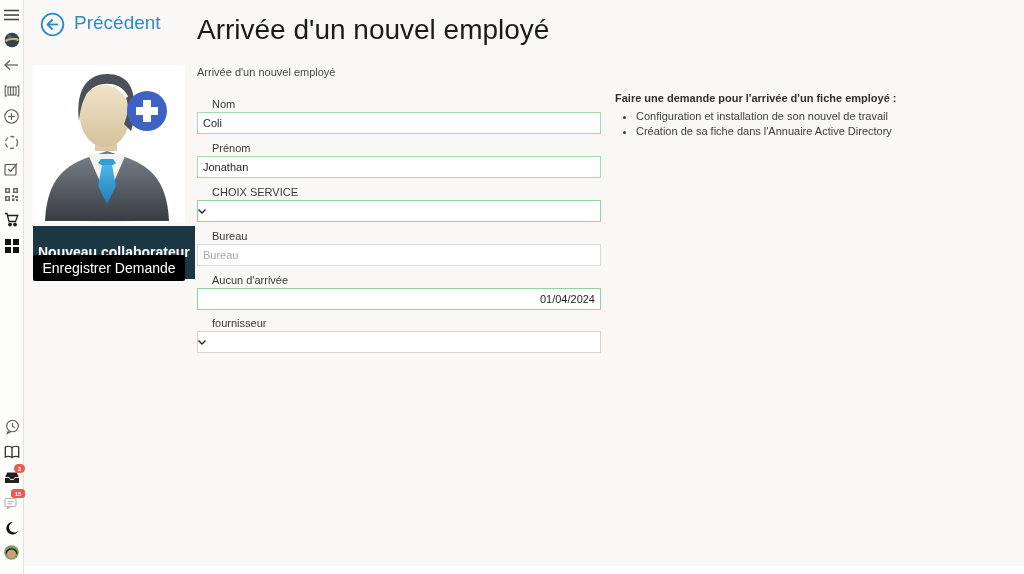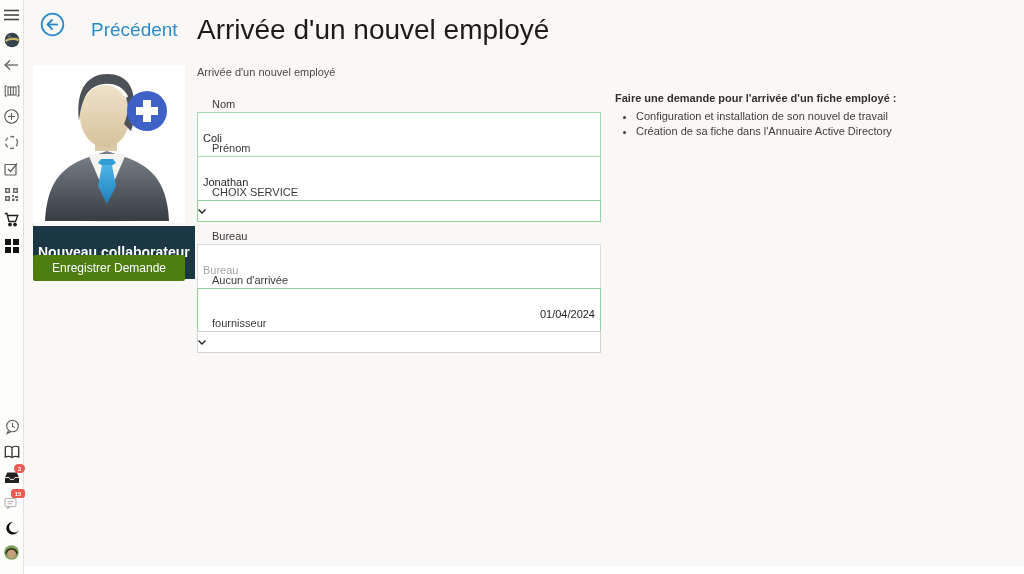--- a/index.html
+++ b/index.html
@@ -20,21 +20,21 @@
   }
   .sb-icon svg{display:block;}
   .mini-badge{
     position:absolute;top:-4px;right:-5px;min-width:9px;height:9px;
     background:#ea5a50;color:#fff;font-size:6px;font-weight:bold;
     border-radius:5px;display:flex;align-items:center;justify-content:center;
     padding:0 1px;line-height:1;
   }
   
   .back-btn{
-    position:absolute;left:40px;top:12px;display:flex;align-items:flex-end;gap:26px;
+    position:absolute;left:40px;top:12px;display:flex;align-items:flex-start;gap:9px;
     color:#2b8bc9;cursor:pointer;
   }
   .back-btn .lbl{font-size:19px;}
   
   .page-title{
     position:absolute;left:197px;top:14px;font-size:28px;font-weight:400;
     color:#1c1b1a;letter-spacing:0;
   }
   .page-subtitle{
     position:absolute;left:197px;top:66px;font-size:11px;color:#4a4846;
@@ -43,31 +43,31 @@
   .photo-card{
     position:absolute;left:33px;top:65px;width:152px;height:158px;
     background:#ffffff;cursor:pointer;
   }
   .photo-label{
     position:absolute;left:33px;top:226px;background:#1b3744;color:#ffffff;
     font-size:14px;font-weight:bold;padding:18px 5px;line-height:1.2;
   }
   .save-btn{
     position:absolute;left:33px;top:255px;width:152px;height:26px;
-    background:#4d7c0f;color:#ffffff;border:none;border-radius:2px;
-    font-size:12px;font-family:"Liberation Sans", sans-serif;cursor:pointer;
+    background:#000000;color:#ffffff;border:none;border-radius:2px;
+    font-size:14px;font-family:"Liberation Sans", sans-serif;cursor:pointer;
     display:flex;align-items:center;justify-content:center;
   }
   
   .f-label{
     position:absolute;left:212px;font-size:11px;color:#3b3a39;
   }
   .f-input{
     position:absolute;left:197px;width:392px;height:18px;
-    padding:16px 5px;font-size:11px;font-family:"Liberation Sans", sans-serif;
+    padding:1px 5px;font-size:11px;font-family:"Liberation Sans", sans-serif;
     color:#201f1e;background:#fff;border:1px solid #a5dcae;outline:none;
   }
   .f-input.gray{border-color:#dddbd9;}
   .f-input.strong{border-color:#8fd49c;text-align:right;}
   .f-input::placeholder{color:#a8a6a4;}
   .sel-wrap{
     position:absolute;left:197px;width:404px;height:22px;background:#fff;
     border:1px solid #8fd49c;box-sizing:border-box;cursor:pointer;
     display:flex;align-items:center;
   }

